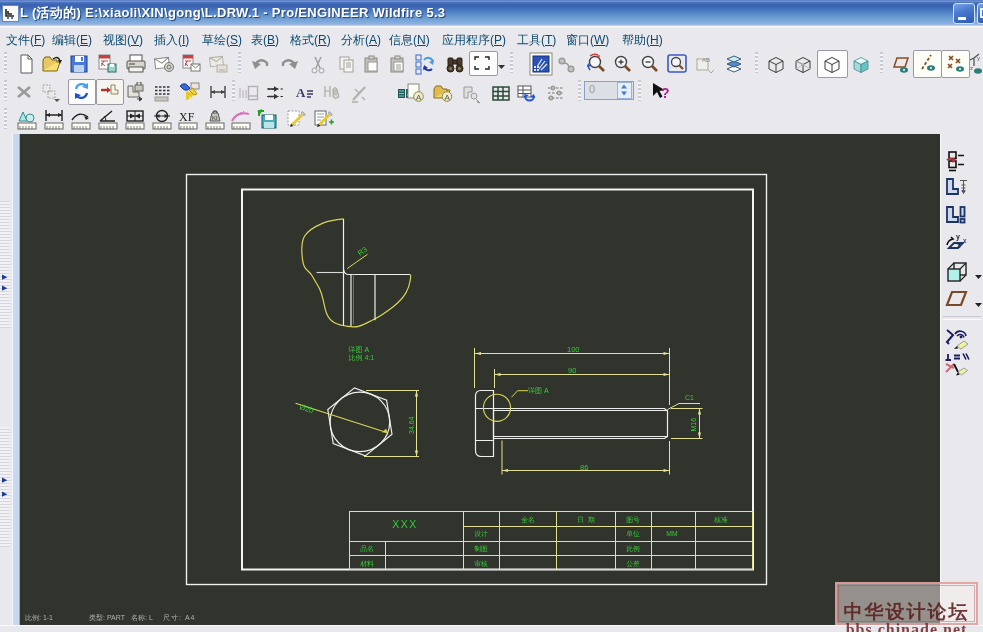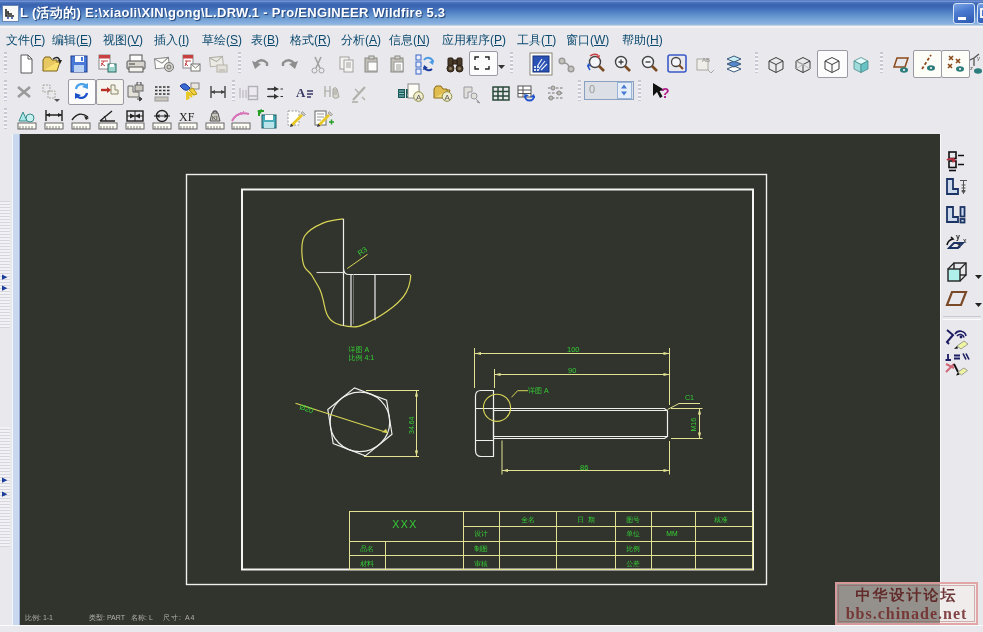--- a/index.html
+++ b/index.html
@@ -18,21 +18,21 @@
 .grip{position:absolute;width:3px;background:repeating-linear-gradient(180deg,#c9c8d2 0,#c9c8d2 2px,#f4f4f8 2px,#f4f4f8 4px);}
 .btn{position:absolute;background:#fcfcfd;border:1px solid #9a99a4;border-radius:2px;}
 #canvas{position:absolute;left:18px;top:134px;width:922px;height:491px;background:#31332d;}
 #leftstrip{position:absolute;left:0;top:134px;width:18px;height:491px;background:#e9e8ec;}
 .hatch{position:absolute;left:0;width:10px;background:repeating-linear-gradient(0deg,#d6d5dc 0,#d6d5dc 1px,#f2f2f6 1px,#f2f2f6 3px);}
 #sash{position:absolute;left:12px;top:0;width:6px;height:491px;background:#c9d8ee;border-left:1px solid #f4f7fc;border-right:1px solid #92abce;}
 .sarr{position:absolute;font-size:7px;color:#1c3c9c;line-height:7px;}
 #sidebar{position:absolute;left:940px;top:134px;width:43px;height:491px;background:#e9e8ec;border-left:1px solid #f8f8fa;}
 #statusbar{position:absolute;left:0;top:625px;width:983px;height:7px;background:#e9e8ec;border-top:1px solid #fbfbfe;}
 #watermark{position:absolute;left:835px;top:582px;width:139px;height:39px;background:rgba(248,240,235,0.5);border:2px solid rgba(223,154,154,0.85);outline:1px solid rgba(150,60,60,0.35);outline-offset:-4px;text-align:center;}
-#wm1{font-family:"Liberation Serif",serif;font-weight:bold;font-size:15px;letter-spacing:2px;color:rgba(90,28,28,0.88);line-height:21px;margin-top:1px;}
+#wm1{font-family:"Liberation Serif",serif;font-weight:bold;font-size:19px;letter-spacing:2px;color:rgba(90,28,28,0.88);line-height:21px;margin-top:17px;}
 #wm2{font-family:"Liberation Serif",serif;font-weight:bold;font-size:16px;color:rgba(112,40,40,0.85);line-height:15px;letter-spacing:1px;}
 </style>
 </head>
 <body>
 <div id="app">
   <div id="titlebar">
     <div id="titleicon"><svg width="15" height="15">
           <rect x="0" y="0" width="15" height="15" fill="#f8f8f6"></rect>
           <path d="M3,3 v7 h8 M5,5 v3 h4" stroke="#222" stroke-width="1.6" fill="none"></path>
           <path d="M4,12 h2 M8,12 h2" stroke="#2244aa" stroke-width="1.6"></path>

